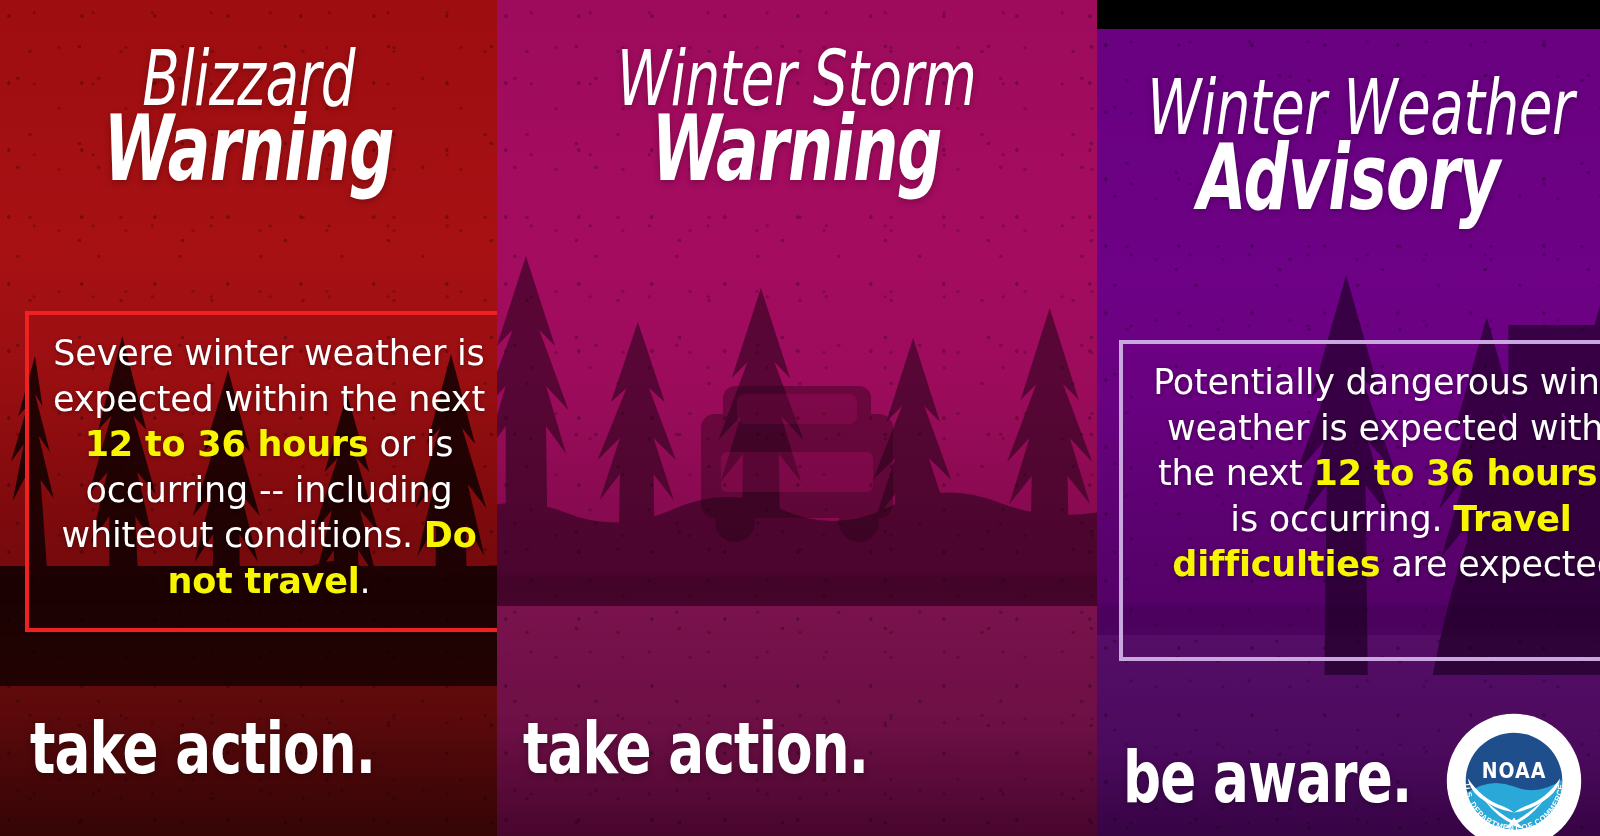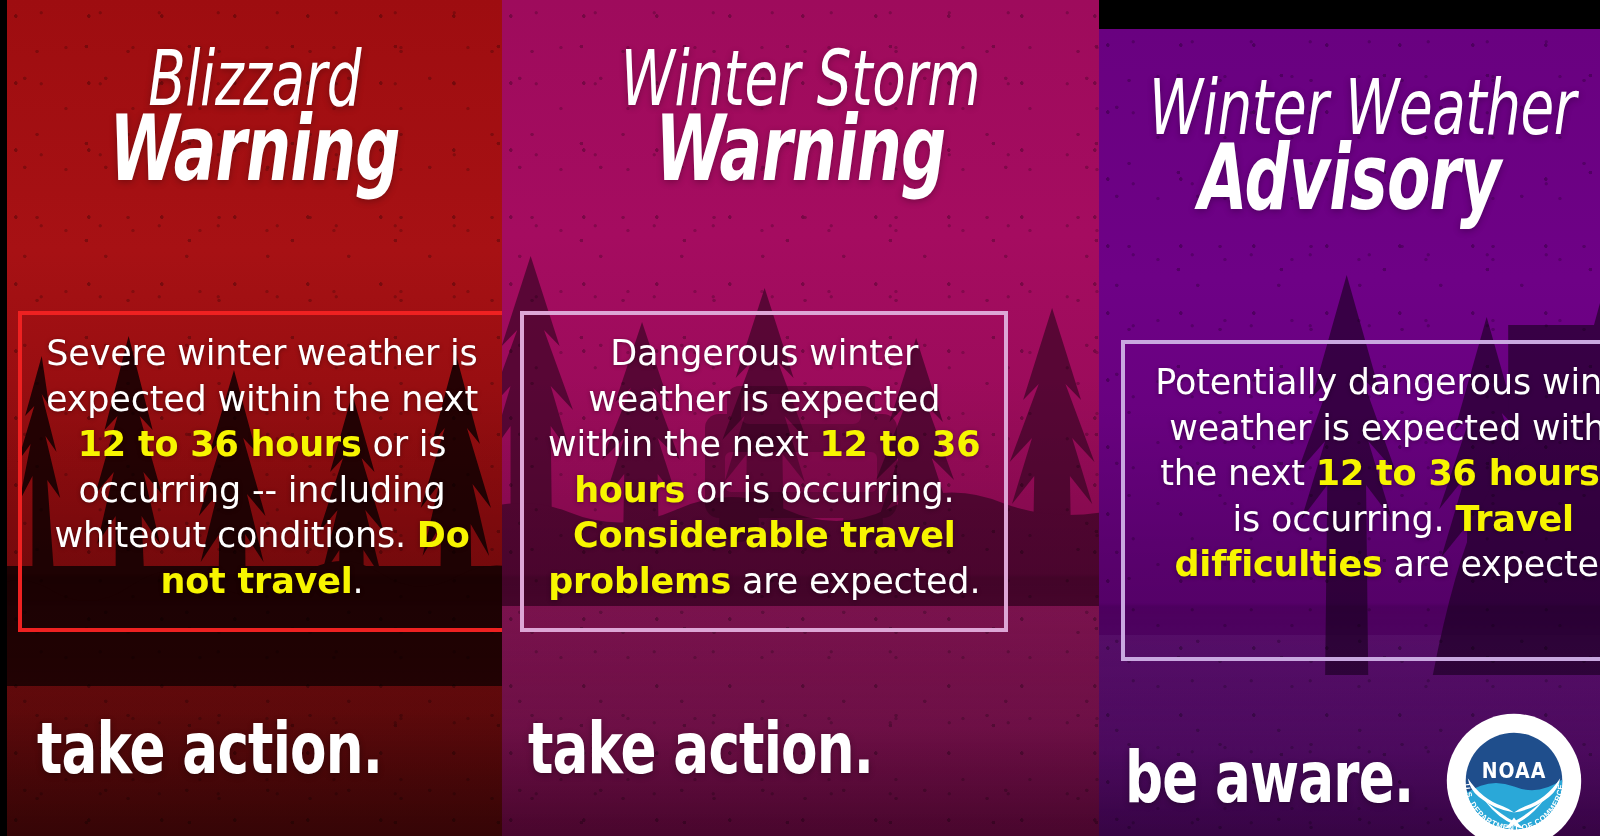--- a/index.html
+++ b/index.html
@@ -19,21 +19,21 @@
 
   
   .panel {
     position:relative;
     height:836px;
     overflow:hidden;
     display:flex;
     flex-direction:column;
     align-items:center;
   }
-  .panel.p0 { width:531px;margin-left:7px; }
+  .panel.p0 { width:531px; }
   .panel.p1 { width:640px; }
   .panel.p2 { width:537px;margin-top:29px; }
 
   
   .scene { position:absolute; inset:0; overflow:hidden; }
   .sky {
     position:absolute; inset:0;
   }
   .ground {
     position:absolute; left:-10%; right:-10%; bottom:-40px; height:300px;
@@ -182,21 +182,21 @@
       <div class="speckle"></div>
       <div class="vignette"></div>
     </div>
 
     <div class="content">
       <div class="title-block">
         <span class="title-top">Blizzard</span>
         <span class="title-bottom">Warning</span>
       </div>
 
-      <div class="callout" style="border-color:#ef2121; left:11px;">
+      <div class="callout" style="border-color:#ef2121; left:25px;">
         <p>
           <span>Severe winter weather is expected within the next </span><span class="hl" style="color: rgb(247, 245, 0);">12 to 36 hours</span><span>  or is occurring -- including whiteout conditions. </span><span class="hl" style="color: rgb(247, 245, 0);">Do not travel</span><span>.</span>
         </p>
       </div>
 
       <div class="tagline" style="left:30px;">take action.</div>
     </div>
   </div>
 
   <div class="panel p1">
@@ -232,25 +232,20 @@
       <div class="speckle"></div>
       <div class="vignette"></div>
     </div>
 
     <div class="content">
       <div class="title-block">
         <span class="title-top">Winter Storm</span>
         <span class="title-bottom">Warning</span>
       </div>
 
-      <div class="callout" style="border-color:#dda6d6; left:18px;">
-        <p>
-          <span>Dangerous winter weather is expected within the next </span><span class="hl" style="color: rgb(247, 245, 0);">12 to 36 hours</span><span> or is occurring. </span><span class="hl" style="color: rgb(247, 245, 0);">Considerable travel problems</span><span> are expected.</span>
-        </p>
-      </div>
 
       <div class="tagline" style="left:26px;">take action.</div>
     </div>
   </div>
 
   <div class="panel p2">
     <div class="scene">
       <div class="sky" style="background:linear-gradient(to bottom,#690180 0%,#6e0186 30%,#620178 64%,#5c0173 100%);"></div>
       <div class="roadshade" style="background:linear-gradient(to bottom,rgba(190,140,215,.22),rgba(0,0,0,.30));"></div>
       <div class="trees" style="left:28%;right:-14%;bottom:190px;height:470px;opacity:.85;">

